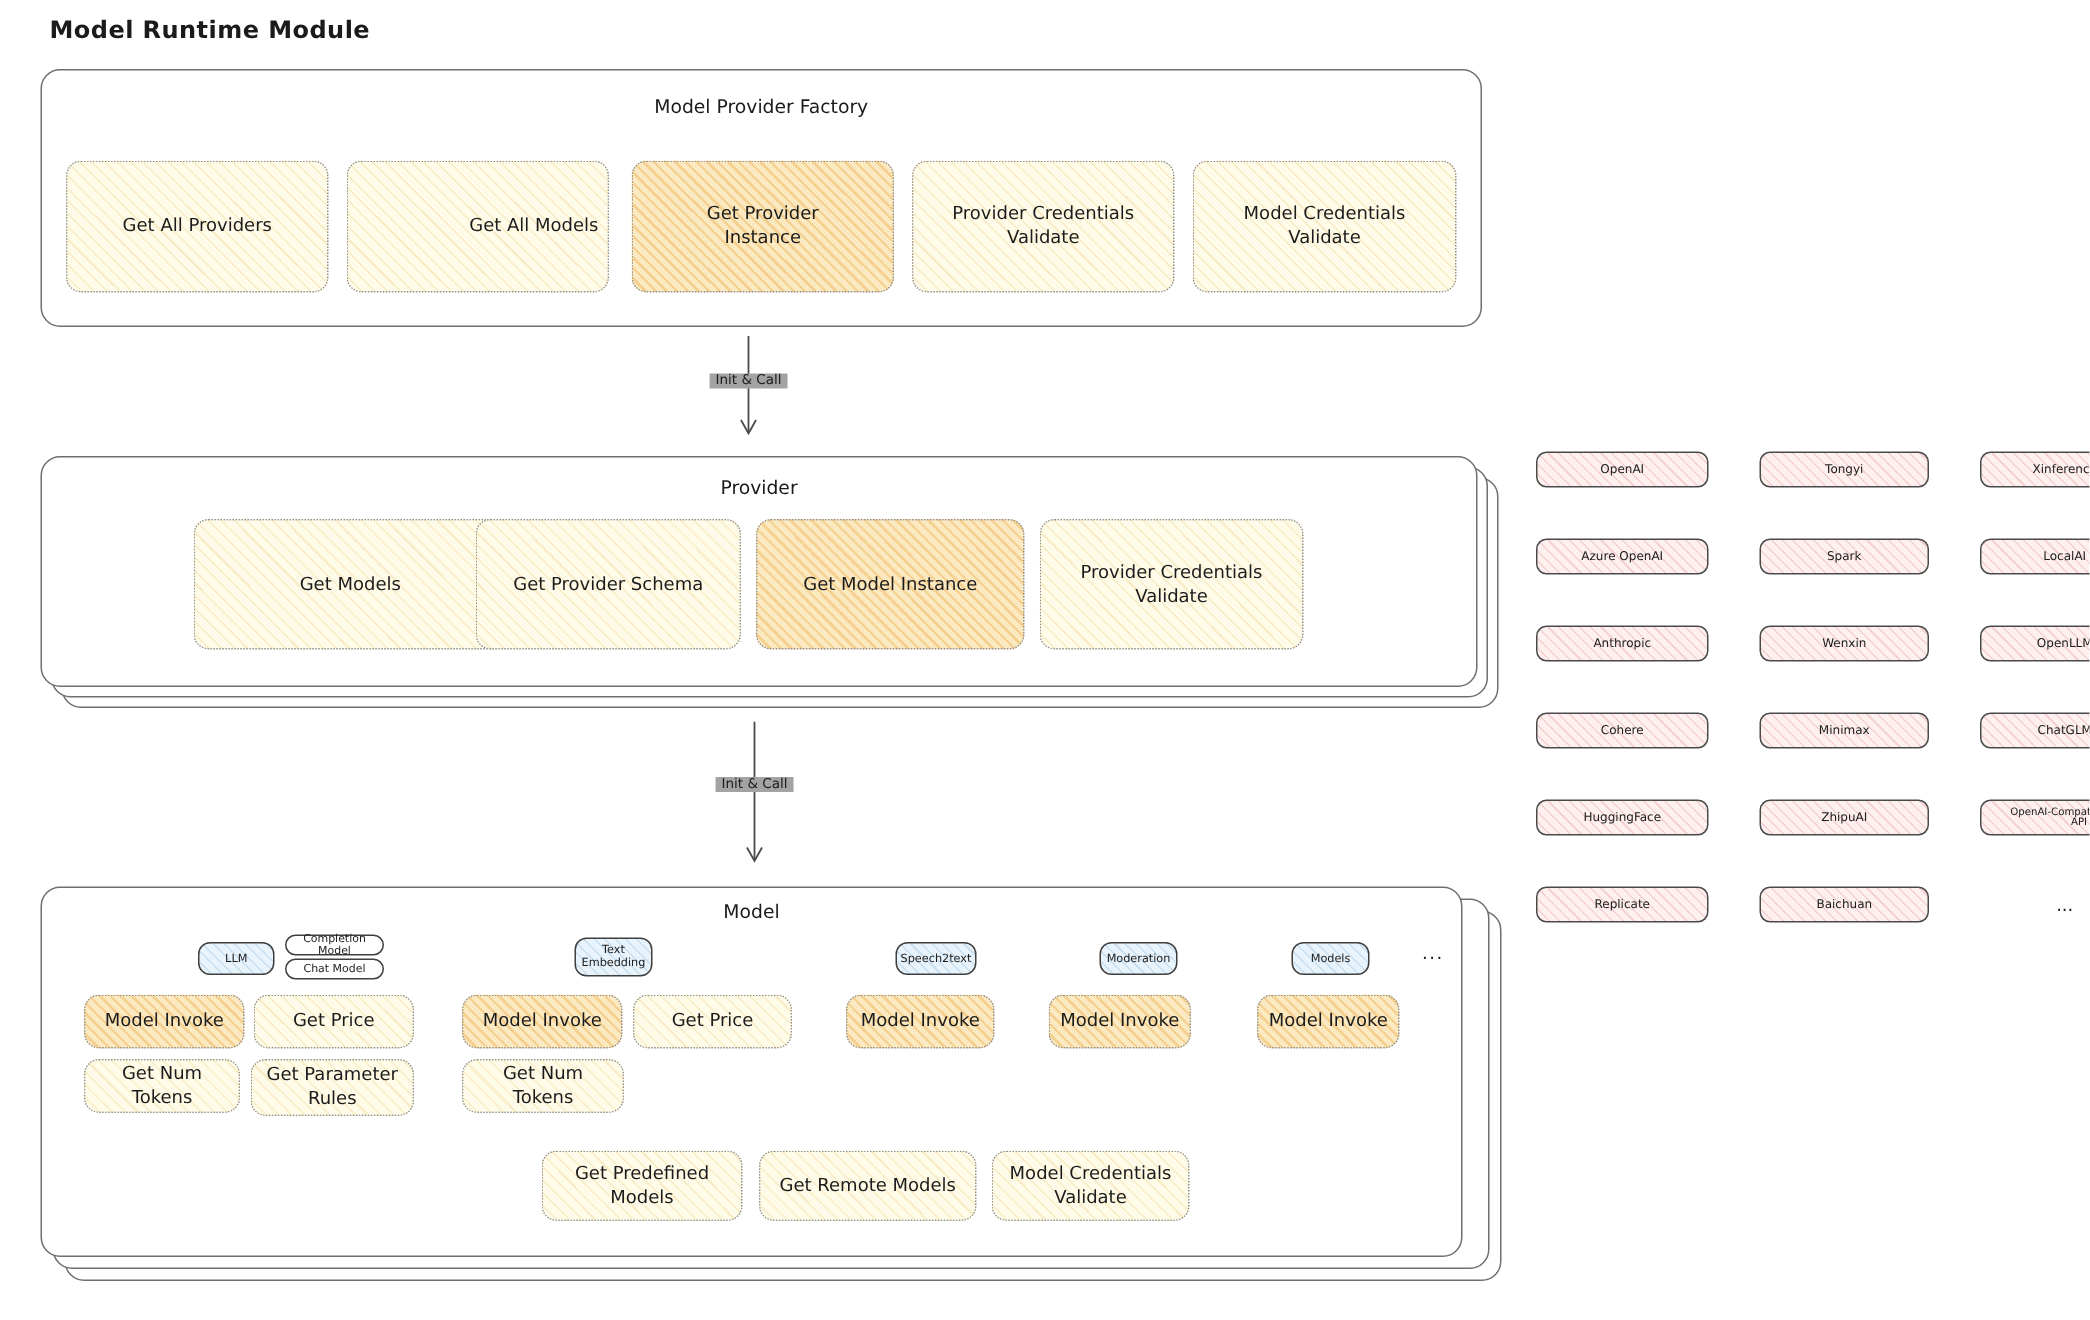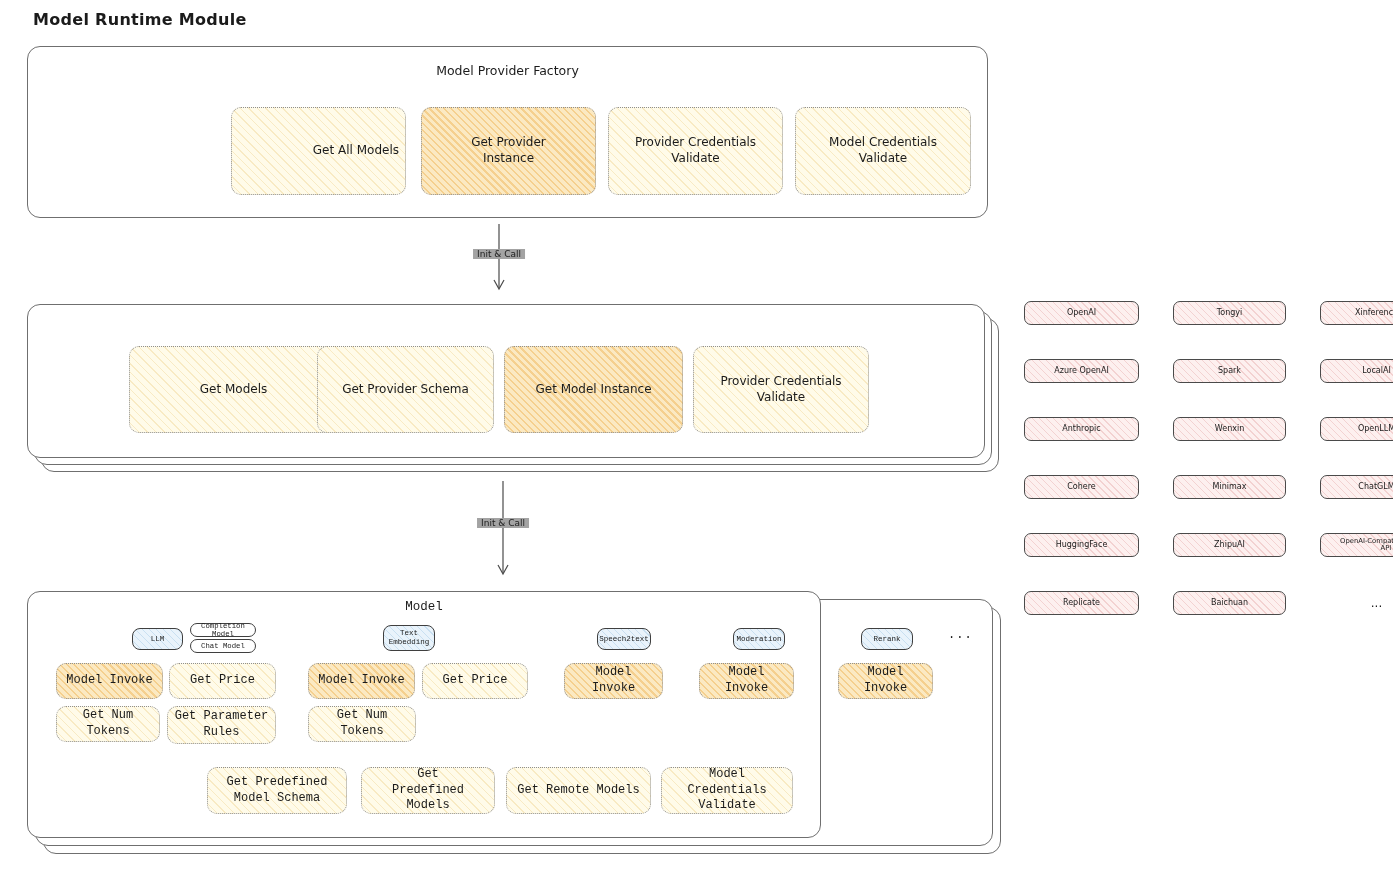--- a/index.html
+++ b/index.html
@@ -44,20 +44,23 @@
   .arrow{position:absolute;}
   .arrow-label{position:absolute;transform:translateX(-50%);background:#a3a3a3;padding:0 4px;font-size:9px;white-space:nowrap;}
 </style>
 </head>
 <body>
 
 <div class="page-title">Model Runtime Module</div>
 
 <section class="bigbox" style="left:27px;top:46px;width:961px;height:172px;">
   <div class="bigbox-title" style="top:16px;">Model Provider Factory</div>
+  <div class="op yellow" style="left:16px;top:60px;width:175px;height:88px;">
+    <span>Get All Providers</span>
+  </div>
   <div class="op yellow" style="left:203px;top:60px;width:175px;height:88px;justify-content:flex-end;">
     <span>Get All Models</span>
   </div>
   <div class="op orange" style="left:393px;top:60px;width:175px;height:88px;">
     <span class="narrow">Get Provider Instance</span>
   </div>
   <div class="op yellow" style="left:580px;top:60px;width:175px;height:88px;">
     <span class="narrow" style="max-width:140px;">Provider Credentials Validate</span>
   </div>
   <div class="op yellow" style="left:767px;top:60px;width:176px;height:88px;">
@@ -67,20 +70,21 @@
 
 <svg class="arrow" style="left:492px;top:224px;" width="14" height="72">
   <line x1="7" y1="0" x2="7" y2="64" stroke="#4a4a4a" stroke-width="1.2"></line>
   <path d="M2 56 L7 65 L12 56" fill="none" stroke="#4a4a4a" stroke-width="1.2"></path>
 </svg>
 <div class="arrow-label" style="left:499px;top:249px;">Init &amp; Call</div>
 
 <div class="ghost" style="left:41px;top:318px;width:958px;height:154px;"></div>
 <div class="ghost" style="left:34px;top:311px;width:958px;height:154px;"></div>
 <section class="bigbox" style="left:27px;top:304px;width:958px;height:154px;">
+  <div class="bigbox-title" style="top:12px;">Provider</div>
   <div class="op yellow" style="left:101px;top:41px;width:209px;height:87px;">
     <span>Get Models</span>
   </div>
   <div class="op yellow" style="left:289px;top:41px;width:177px;height:87px;">
     <span>Get Provider Schema</span>
   </div>
   <div class="op orange" style="left:476px;top:41px;width:179px;height:87px;">
     <span>Get Model Instance</span>
   </div>
   <div class="op yellow" style="left:665px;top:41px;width:176px;height:87px;">
@@ -110,49 +114,46 @@
 </div>
 
 <svg class="arrow" style="left:496px;top:481px;" width="14" height="100">
   <line x1="7" y1="0" x2="7" y2="92" stroke="#4a4a4a" stroke-width="1.2"></line>
   <path d="M2 84 L7 93 L12 84" fill="none" stroke="#4a4a4a" stroke-width="1.2"></path>
 </svg>
 <div class="arrow-label" style="left:503px;top:518px;">Init &amp; Call</div>
 
 <div class="ghost" style="left:43px;top:607px;width:958px;height:247px;"></div>
 <div class="ghost" style="left:35px;top:599px;width:958px;height:247px;"></div>
-<section class="bigbox" style="left:27px;top:591px;width:794px;height:247px;font-family:Liberation Mono, monospace;">
+<section class="bigbox" style="left:27px;top:591px;width:948px;height:247px;">
   <div class="bigbox-title" style="top:8px;">Model</div>
 
   <div class="tag blue" style="left:104px;top:36px;width:51px;height:22px;">LLM</div>
   <div class="tag white" style="left:162px;top:31px;width:66px;height:14px;">Completion Model</div>
   <div class="tag white" style="left:162px;top:47px;width:66px;height:14px;">Chat Model</div>
   <div class="tag blue" style="left:355px;top:33px;width:52px;height:26px;">Text Embedding</div>
   <div class="tag blue" style="left:569px;top:36px;width:54px;height:22px;">Speech2text</div>
   <div class="tag blue" style="left:705px;top:36px;width:52px;height:22px;">Moderation</div>
-  <div class="tag blue" style="left:833px;top:36px;width:52px;height:22px;">Rerank</div>
+  <div class="tag blue" style="left:833px;top:36px;width:52px;height:22px;">Models</div>
   <div class="dots" style="left:920px;top:36px;">...</div>
 
   <div class="op orange" style="left:28px;top:71px;width:107px;height:36px;">Model Invoke</div>
   <div class="op yellow" style="left:141px;top:71px;width:107px;height:36px;">Get Price</div>
   <div class="op orange" style="left:280px;top:71px;width:107px;height:36px;">Model Invoke</div>
   <div class="op yellow" style="left:394px;top:71px;width:106px;height:36px;">Get Price</div>
   <div class="op orange" style="left:536px;top:71px;width:99px;height:36px;">Model Invoke</div>
   <div class="op orange" style="left:671px;top:71px;width:95px;height:36px;">Model Invoke</div>
   <div class="op orange" style="left:810px;top:71px;width:95px;height:36px;">Model Invoke</div>
 
   <div class="op yellow" style="left:28px;top:114px;width:104px;height:36px;">Get Num Tokens</div>
   <div class="op yellow" style="left:139px;top:114px;width:109px;height:38px;">
     <span class="narrow" style="max-width:96px;">Get Parameter Rules</span>
   </div>
   <div class="op yellow" style="left:280px;top:114px;width:108px;height:36px;">Get Num Tokens</div>
 
-  <div class="op yellow" style="left:179px;top:175px;width:140px;height:47px;">
-    <span class="narrow" style="max-width:128px;">Get Predefined Model Schema</span>
-  </div>
   <div class="op yellow" style="left:333px;top:175px;width:134px;height:47px;">
     <span class="narrow" style="max-width:100px;">Get Predefined Models</span>
   </div>
   <div class="op yellow" style="left:478px;top:175px;width:145px;height:47px;">Get Remote Models</div>
   <div class="op yellow" style="left:633px;top:175px;width:132px;height:47px;">
     <span class="narrow" style="max-width:118px;">Model Credentials Validate</span>
   </div>
 </section>
 
 </body></html>

